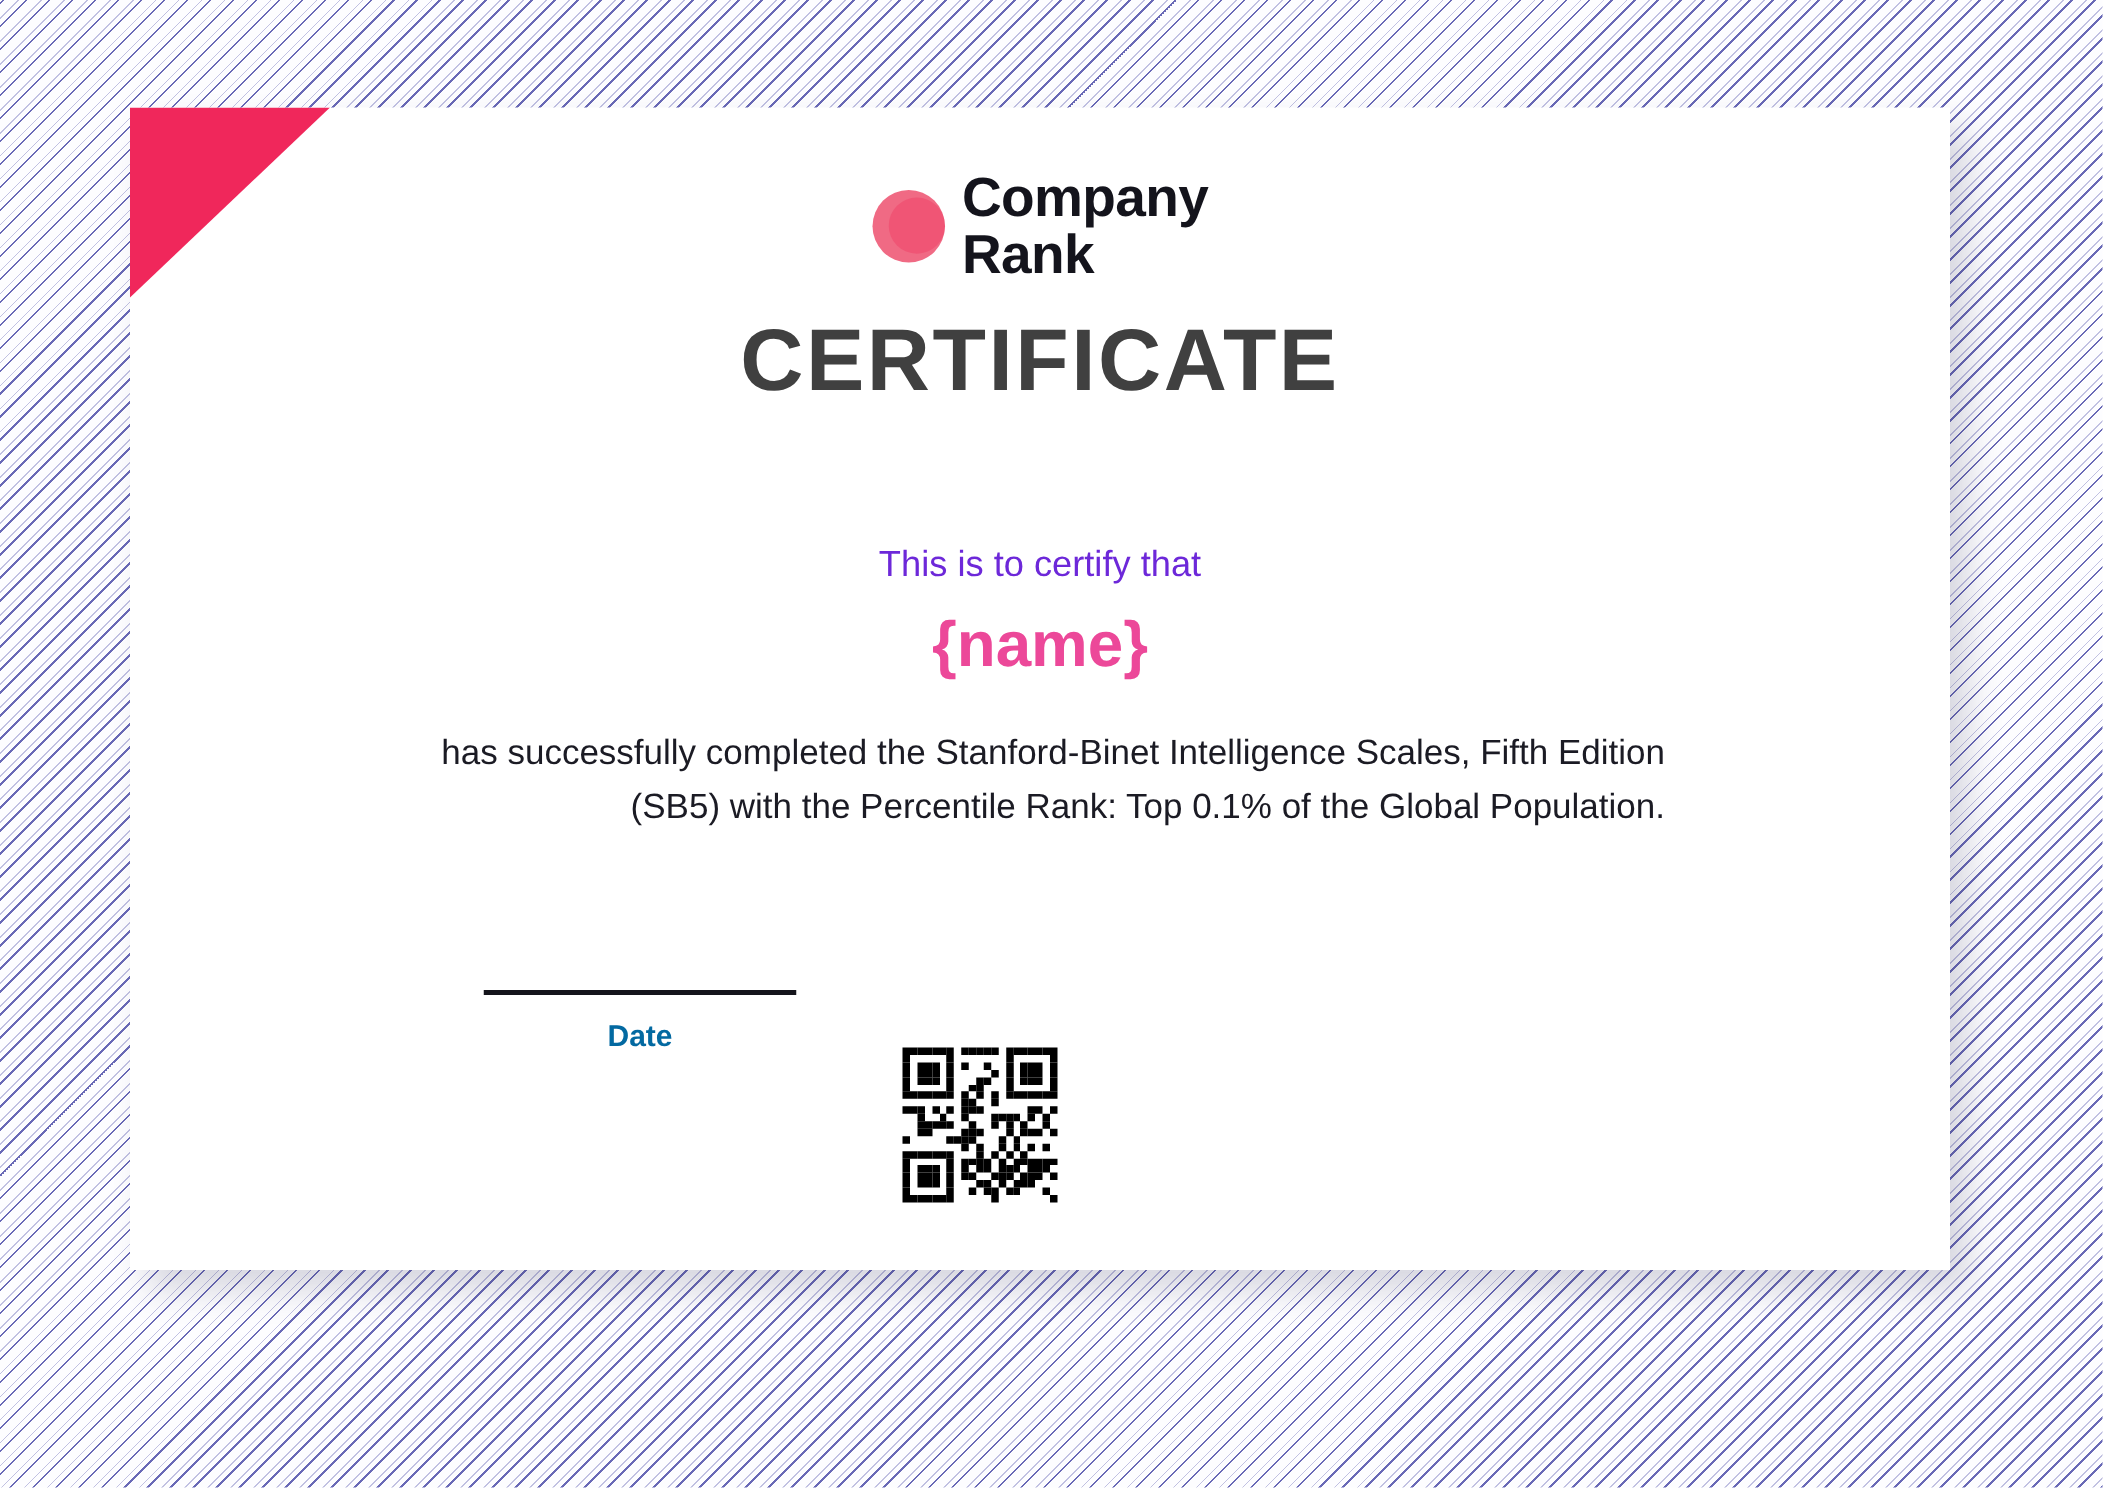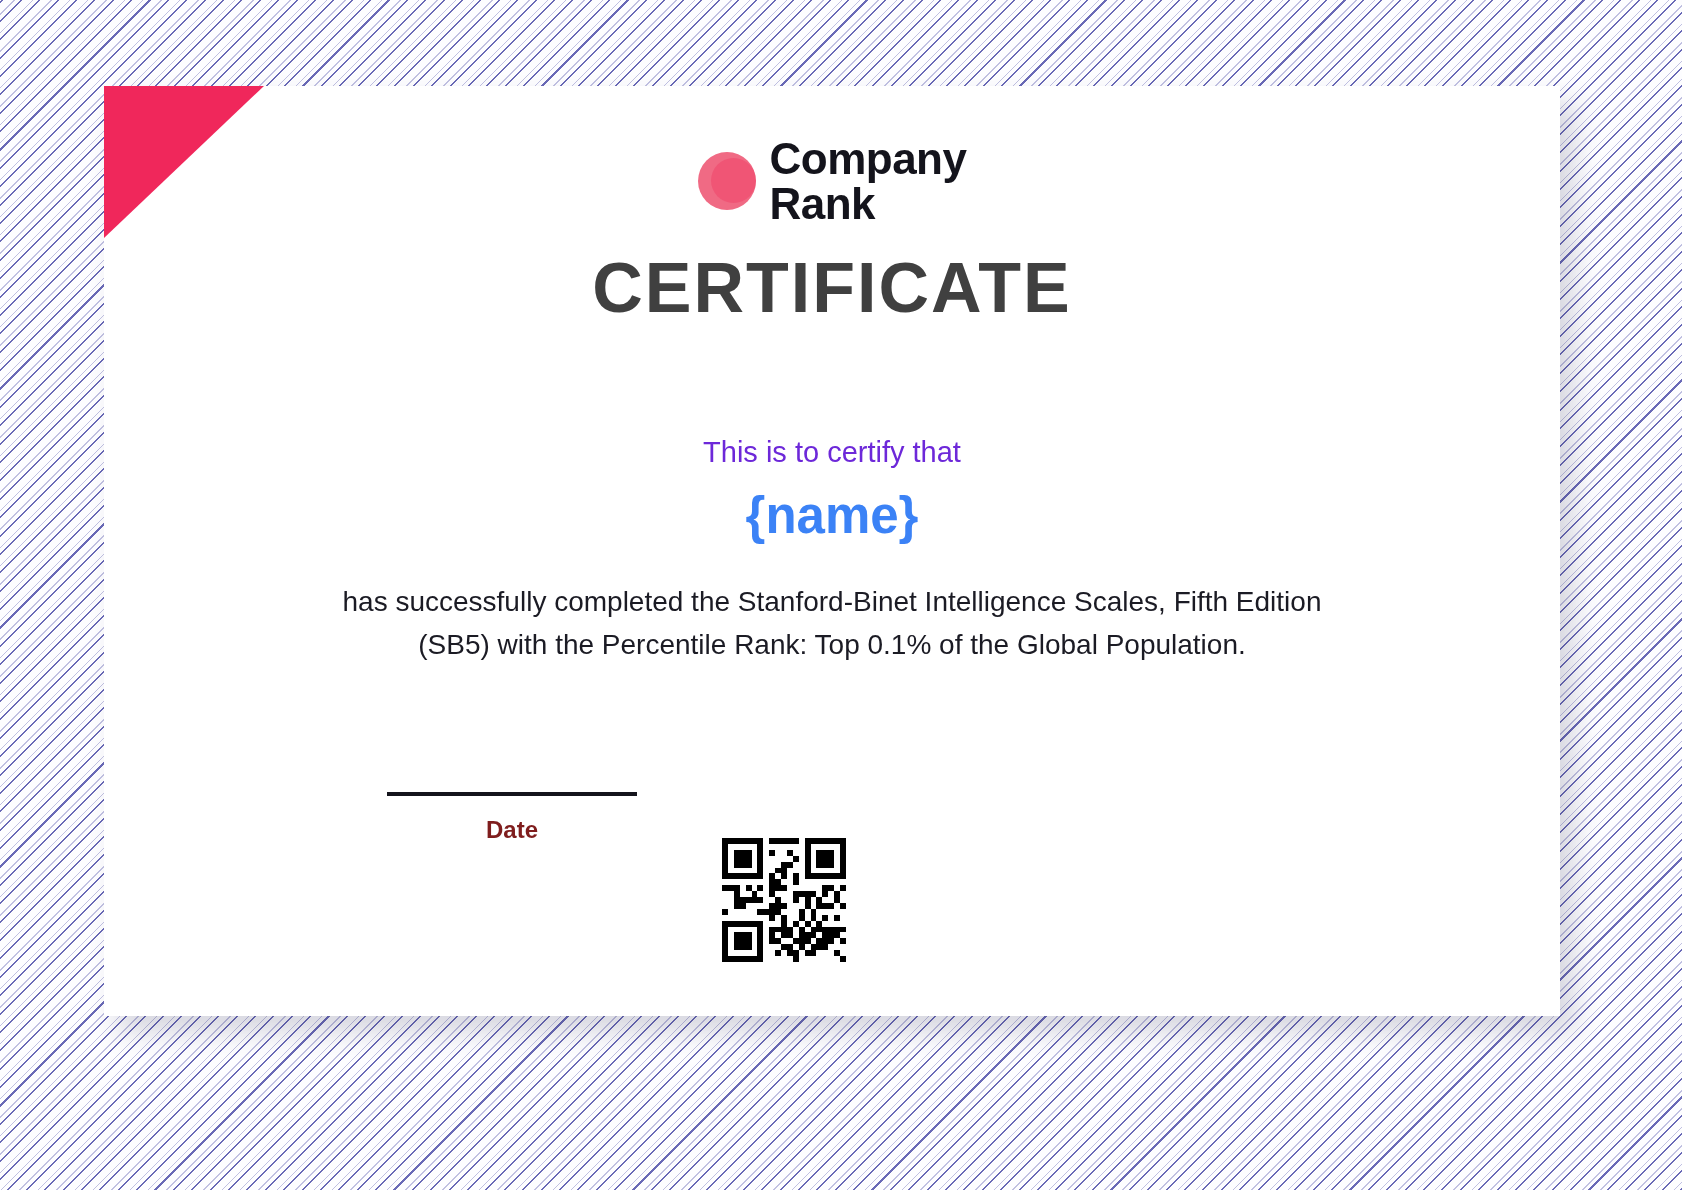--- a/index.html
+++ b/index.html
@@ -133,50 +133,50 @@
     color: #6d28d9;
   }
   .recipient-name {
     position: absolute;
     top: 400px;
     left: 0;
     width: 100%;
     text-align: center;
     font-size: 51px;
     font-weight: bold;
-    color: #3b82f6;
+    color: #ec4899;
   }
   .body-text {
     position: absolute;
     top: 495px;
     left: 50%;
     transform: translateX(-50%);
     width: 1000px;
-    text-align: center;
+    text-align: right;
     font-size: 28px;
     line-height: 1.52;
     color: #1b1b24;
   }
 
   
   .sig-block {
     position: absolute;
     width: 250px;
     text-align: center;
   }
   .sig-block .rule {
     width: 250px;
     height: 4px;
     background: #14141c;
   }
   .sig-block .caption {
     margin-top: 20px;
     font-size: 24px;
     font-weight: bold;
-    color: #7f1d1d;
+    color: #0369a1;
   }
   .date-block { left: 283px; top: 706px; }
   .signature-block { left: 822px; top: 704px; }
 
   
   .qr {
     position: absolute;
     left: 618px;
     top: 752px;
     width: 124px;

